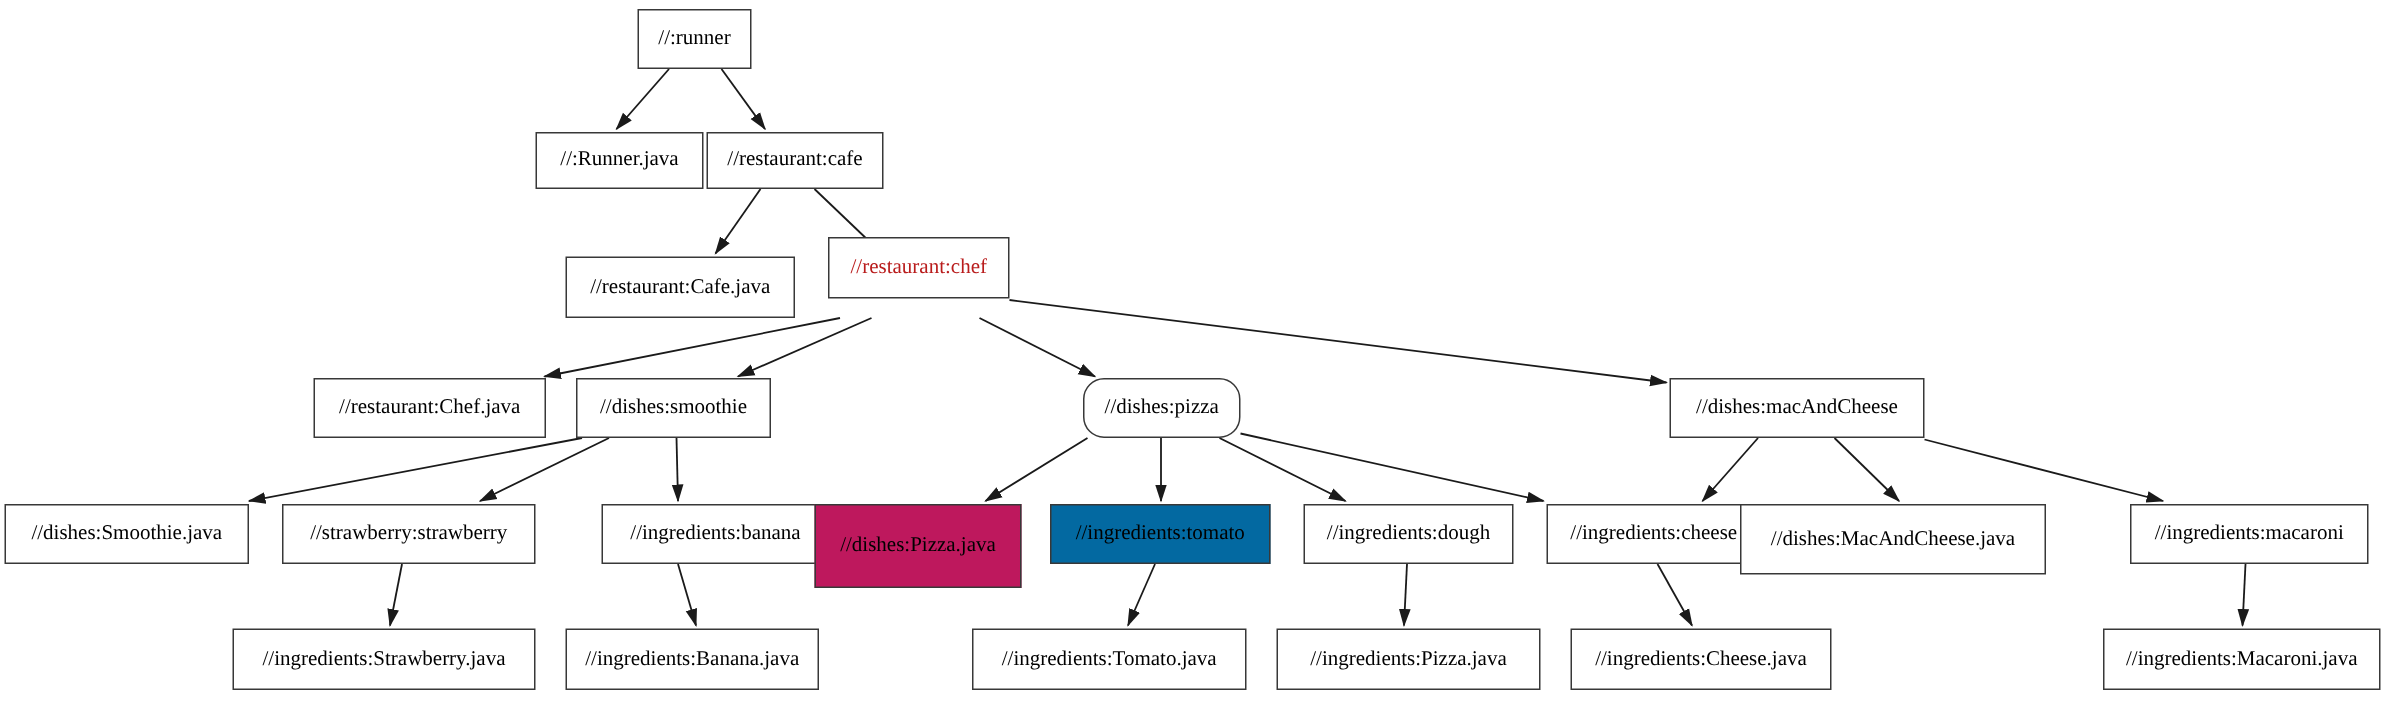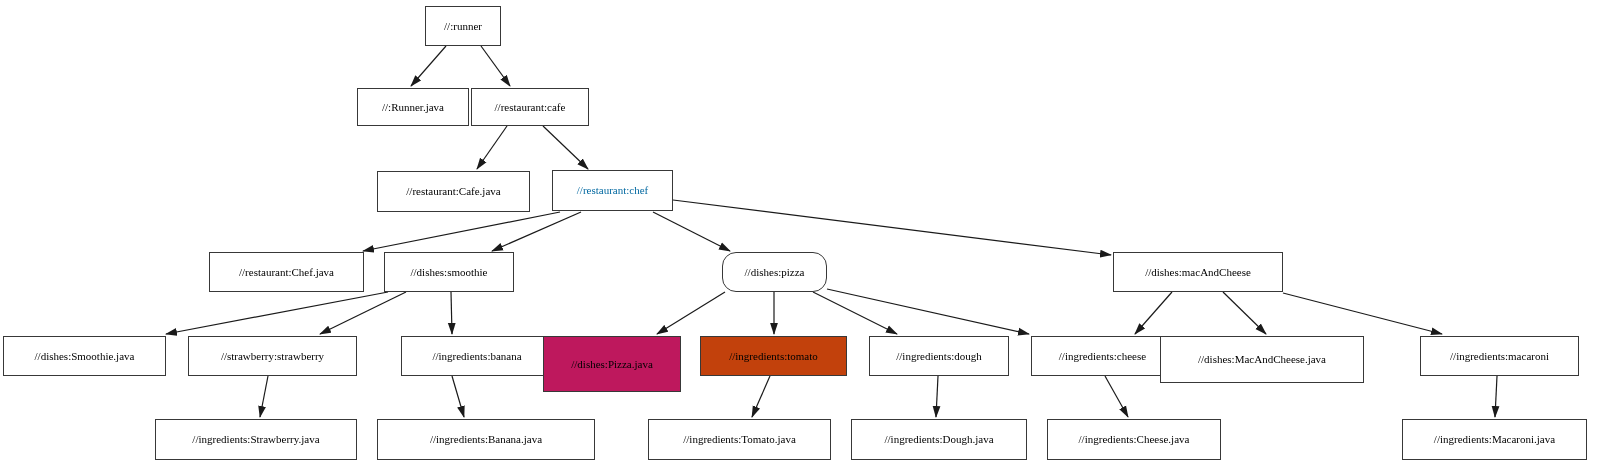--- a/index.html
+++ b/index.html
@@ -23,21 +23,21 @@
     height: 468px;
   }
   .node {
     position: absolute;
     box-sizing: border-box;
     background: #ffffff;
     border: 1px solid #383838;
     display: flex;
     align-items: center;
     justify-content: center;
-    font-size: 11px;
+    font-size: 14px;
     color: #000000;
     white-space: nowrap;
     line-height: 1;
   }
   .edge-line {
     stroke: #1a1a1a;
     stroke-width: 1.2;
     fill: none;
   }
 </style>
@@ -84,21 +84,21 @@
       </div>
       <div class="node" style="left: 337px; top: 88px; width: 112px; height: 38px; background: rgb(255, 255, 255); border-color: rgb(56, 56, 56); color: rgb(0, 0, 0); margin-left: 20px;">
         <span>//:Runner.java</span>
       </div>
       <div class="node" style="left: 471px; top: 88px; width: 118px; height: 38px; background: rgb(255, 255, 255); border-color: rgb(56, 56, 56); color: rgb(0, 0, 0);">
         <span>//restaurant:cafe</span>
       </div>
       <div class="node" style="left: 377px; top: 171px; width: 153px; height: 41px; background: rgb(255, 255, 255); border-color: rgb(56, 56, 56); color: rgb(0, 0, 0);">
         <span>//restaurant:Cafe.java</span>
       </div>
-      <div class="node" style="left: 552px; top: 170px; width: 121px; height: 41px; background: rgb(255, 255, 255); border-color: rgb(56, 56, 56); color: #0369a1;">
+      <div class="node" style="left: 552px; top: 158px; width: 121px; height: 41px; background: rgb(255, 255, 255); border-color: rgb(56, 56, 56); color: #b91c1c;">
         <span>//restaurant:chef</span>
       </div>
       <div class="node" style="left: 209px; top: 252px; width: 155px; height: 40px; background: rgb(255, 255, 255); border-color: rgb(56, 56, 56); color: rgb(0, 0, 0);">
         <span>//restaurant:Chef.java</span>
       </div>
       <div class="node" style="left: 384px; top: 252px; width: 130px; height: 40px; background: rgb(255, 255, 255); border-color: rgb(56, 56, 56); color: rgb(0, 0, 0);">
         <span>//dishes:smoothie</span>
       </div>
       <div class="node" style="left: 722px; top: 252px; width: 105px; height: 40px; background: rgb(255, 255, 255); border-color: rgb(56, 56, 56); color: rgb(0, 0, 0); border-radius: 14px;">
         <span>//dishes:pizza</span>
@@ -111,46 +111,46 @@
       </div>
       <div class="node" style="left: 188px; top: 336px; width: 169px; height: 40px; background: rgb(255, 255, 255); border-color: rgb(56, 56, 56); color: rgb(0, 0, 0);">
         <span>//strawberry:strawberry</span>
       </div>
       <div class="node" style="left: 378px; top: 336px; width: 152px; height: 40px; background: rgb(255, 255, 255); border-color: rgb(56, 56, 56); color: rgb(0, 0, 0); margin-left: 23px;">
         <span>//ingredients:banana</span>
       </div>
       <div class="node" style="left: 543px; top: 336px; width: 138px; height: 56px; background: #be185d; border-color: rgb(56, 56, 56); color: rgb(0, 0, 0);">
         <span>//dishes:Pizza.java</span>
       </div>
-      <div class="node" style="left: 700px; top: 336px; width: 147px; height: 40px; background: #c2410c; border-color: rgb(56, 56, 56); color: rgb(0, 0, 0); text-align: right;">
+      <div class="node" style="left: 700px; top: 336px; width: 147px; height: 40px; background: #0369a1; border-color: rgb(56, 56, 56); color: rgb(0, 0, 0); text-align: right;">
         <span>//ingredients:tomato</span>
       </div>
       <div class="node" style="left: 869px; top: 336px; width: 140px; height: 40px; background: rgb(255, 255, 255); border-color: rgb(56, 56, 56); color: rgb(0, 0, 0);">
         <span>//ingredients:dough</span>
       </div>
       <div class="node" style="left: 1031px; top: 336px; width: 143px; height: 40px; background: rgb(255, 255, 255); border-color: rgb(56, 56, 56); color: rgb(0, 0, 0);">
         <span>//ingredients:cheese</span>
       </div>
       <div class="node" style="left: 1160px; top: 336px; width: 204px; height: 47px; background: rgb(255, 255, 255); border-color: rgb(56, 56, 56); color: rgb(0, 0, 0);">
         <span>//dishes:MacAndCheese.java</span>
       </div>
       <div class="node" style="left: 1420px; top: 336px; width: 159px; height: 40px; background: rgb(255, 255, 255); border-color: rgb(56, 56, 56); color: rgb(0, 0, 0);">
         <span>//ingredients:macaroni</span>
       </div>
       <div class="node" style="left: 155px; top: 419px; width: 202px; height: 41px; background: rgb(255, 255, 255); border-color: rgb(56, 56, 56); color: rgb(0, 0, 0);">
         <span>//ingredients:Strawberry.java</span>
       </div>
-      <div class="node" style="left: 377px; top: 419px; width: 218px; height: 41px; background: rgb(255, 255, 255); border-color: rgb(56, 56, 56); color: rgb(0, 0, 0);">
+      <div class="node" style="left: 377px; top: 419px; width: 169px; height: 41px; background: rgb(255, 255, 255); border-color: rgb(56, 56, 56); color: rgb(0, 0, 0);">
         <span>//ingredients:Banana.java</span>
       </div>
       <div class="node" style="left: 648px; top: 419px; width: 183px; height: 41px; background: rgb(255, 255, 255); border-color: rgb(56, 56, 56); color: rgb(0, 0, 0);">
         <span>//ingredients:Tomato.java</span>
       </div>
       <div class="node" style="left: 851px; top: 419px; width: 176px; height: 41px; background: rgb(255, 255, 255); border-color: rgb(56, 56, 56); color: rgb(0, 0, 0);">
-        <span>//ingredients:Dough.java</span>
+        <span>//ingredients:Pizza.java</span>
       </div>
       <div class="node" style="left: 1047px; top: 419px; width: 174px; height: 41px; background: rgb(255, 255, 255); border-color: rgb(56, 56, 56); color: rgb(0, 0, 0);">
         <span>//ingredients:Cheese.java</span>
       </div>
       <div class="node" style="left: 1402px; top: 419px; width: 185px; height: 41px; background: rgb(255, 255, 255); border-color: rgb(56, 56, 56); color: rgb(0, 0, 0);">
         <span>//ingredients:Macaroni.java</span>
       </div>
     </div>
 </div>
 

